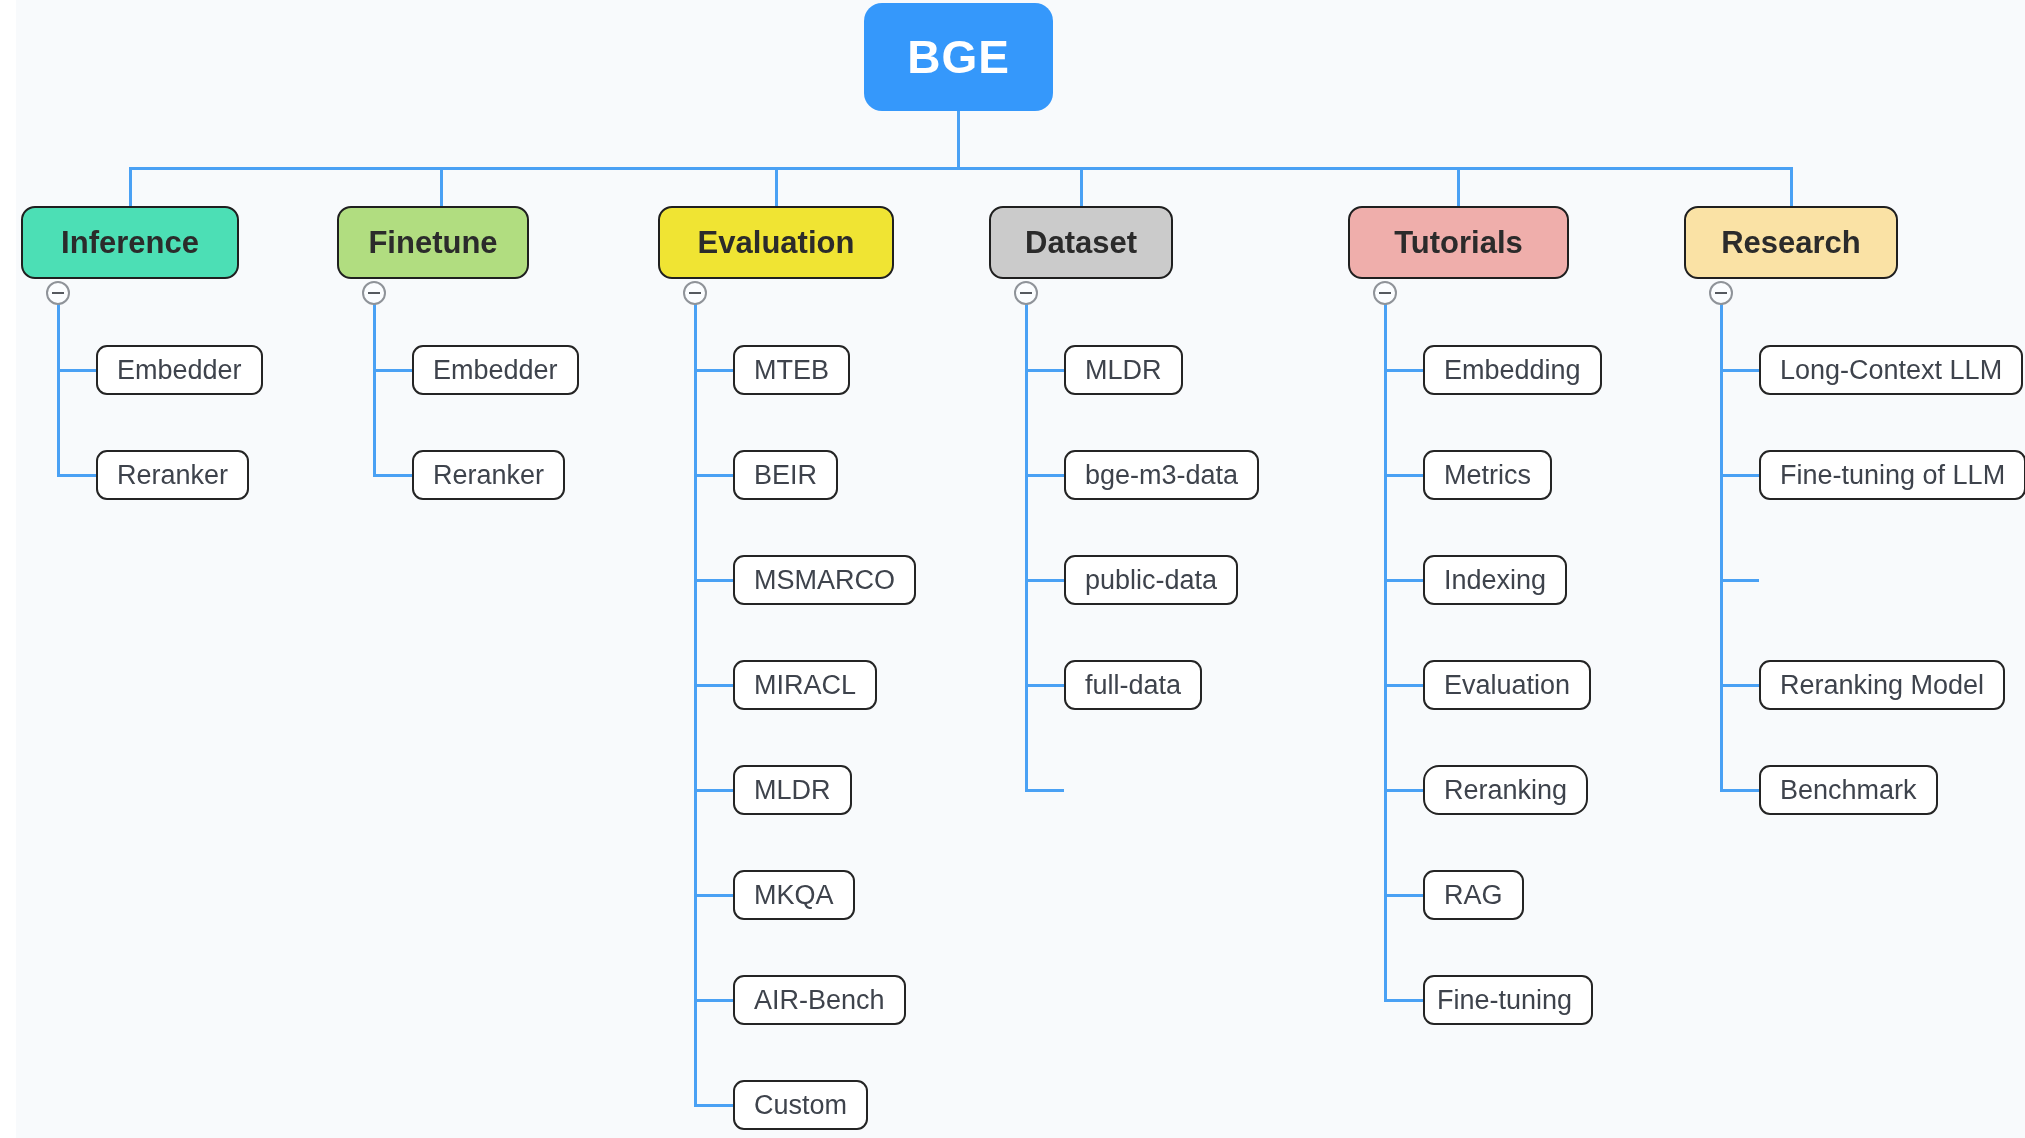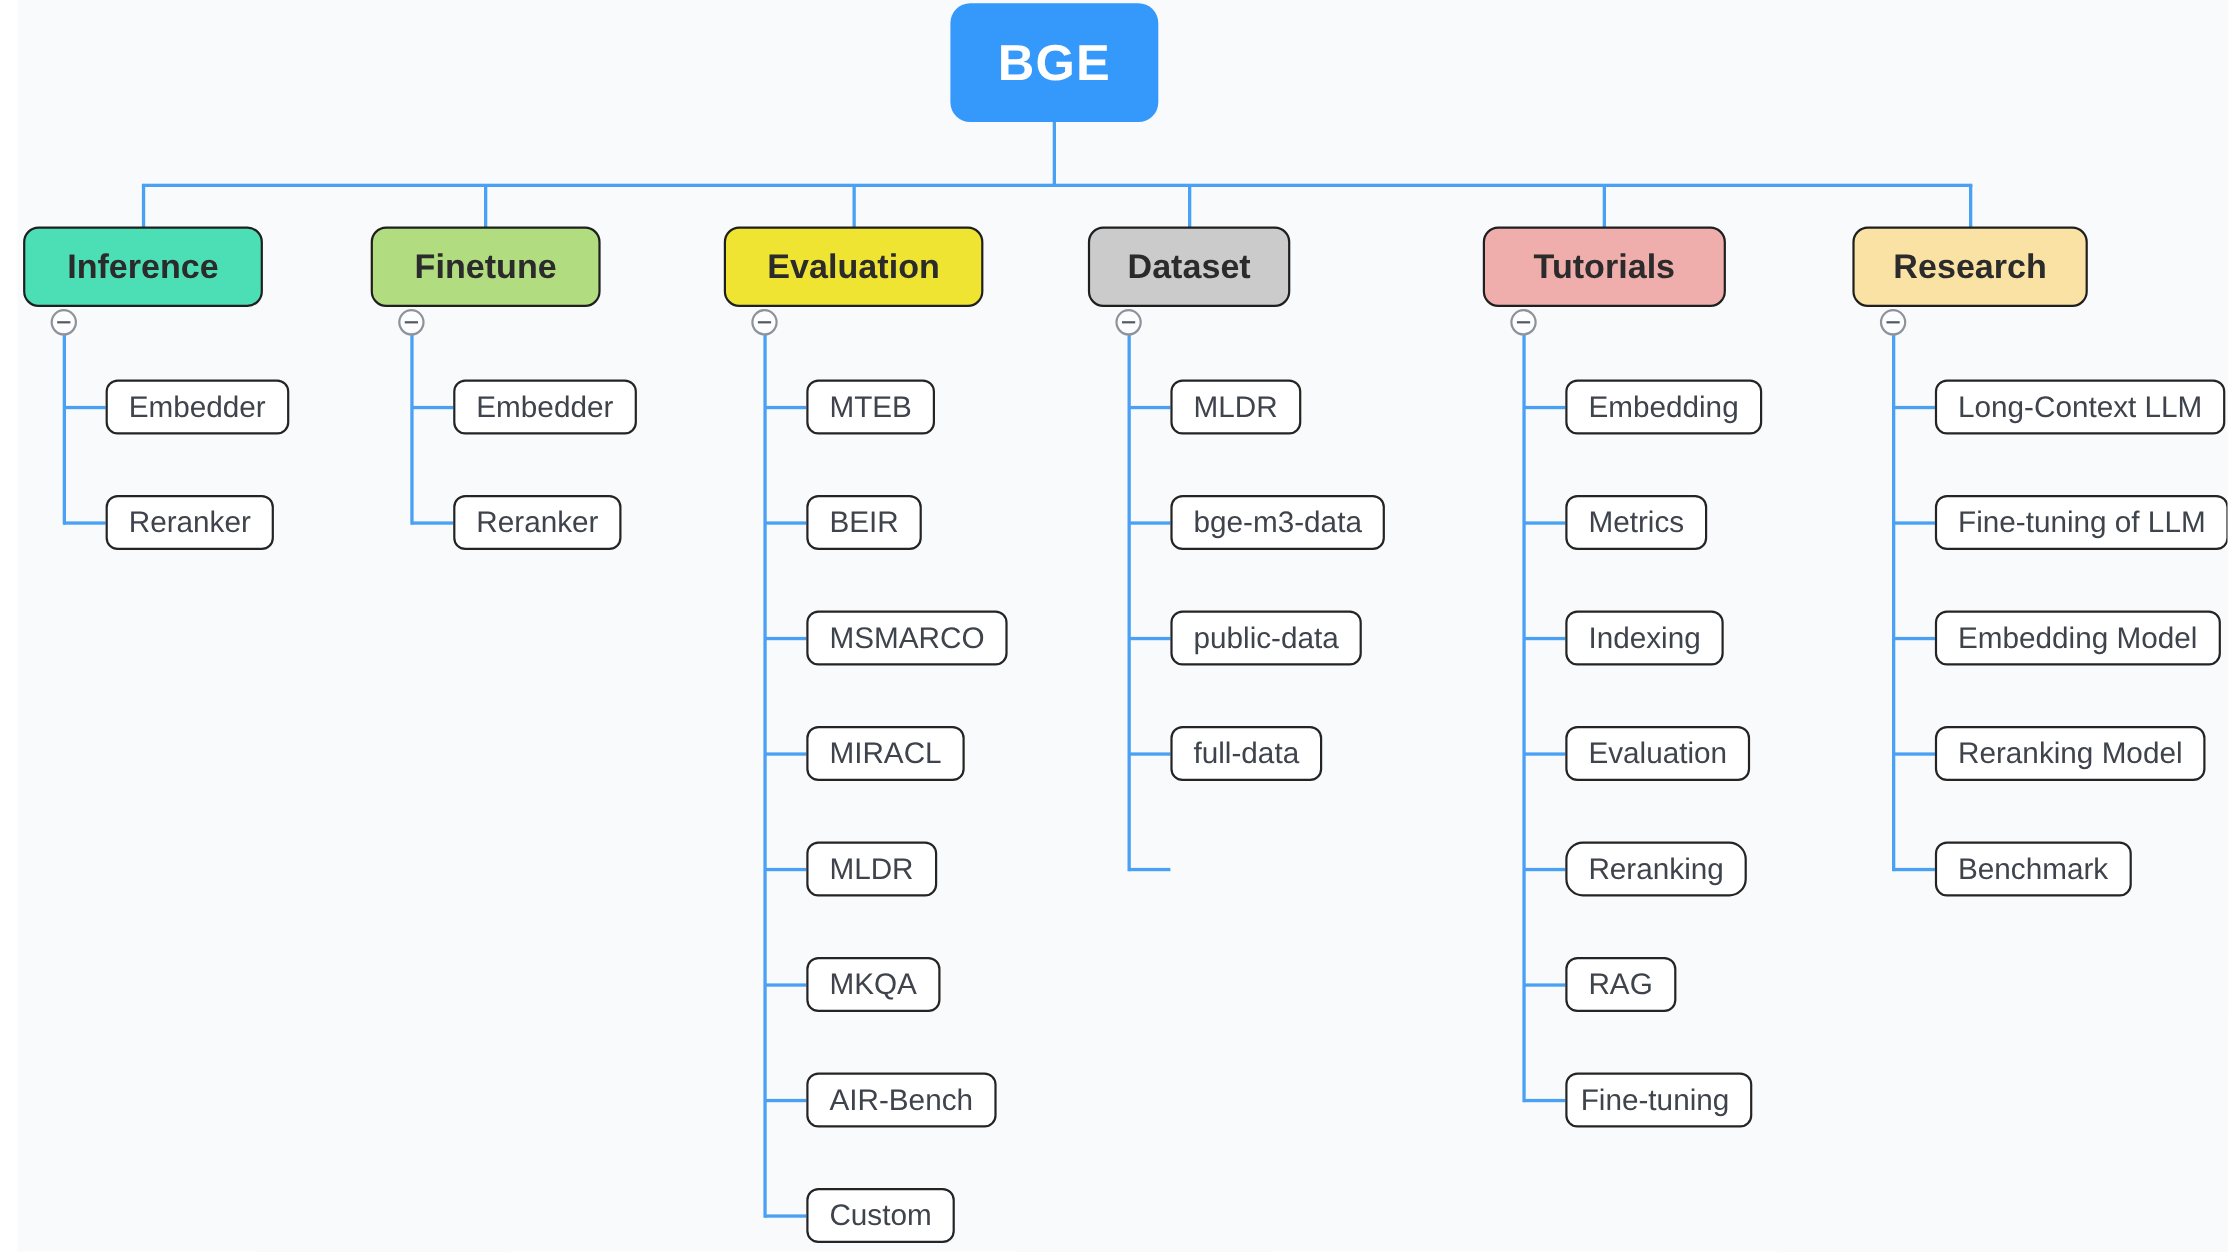--- a/index.html
+++ b/index.html
@@ -91,21 +91,21 @@
     <div class="line" style="left: 112.5px; top: 166.5px; width: 1664px; height: 3px;"></div>
     <div class="line" style="left: 112.5px; top: 168px; width: 3px; height: 40px;"></div>
     <div class="branch-node" style="left: 5px; width: 218px; background: rgb(76, 223, 181);">Inference</div>
     <div class="collapse" style="left: 30px; top: 281px;"></div>
     <div class="line" style="left: 40.5px; top: 304px; width: 3px; height: 172.5px;"></div>
     <div class="line" style="left: 42px; top: 368.5px; width: 38px; height: 3px;"></div>
     <div class="child-node" style="left: 80px; top: 345px;">Embedder</div>
     <div class="line" style="left: 42px; top: 473.5px; width: 38px; height: 3px;"></div>
     <div class="child-node" style="left: 80px; top: 450px;">Reranker</div>
     <div class="line" style="left: 424px; top: 168px; width: 3px; height: 40px;"></div>
-    <div class="branch-node" style="left: 321px; width: 209px; background: rgb(177, 221, 128);">Finetune</div>
+    <div class="branch-node" style="left: 321px; width: 192px; background: rgb(177, 221, 128);">Finetune</div>
     <div class="collapse" style="left: 346px; top: 281px;"></div>
     <div class="line" style="left: 356.5px; top: 304px; width: 3px; height: 172.5px;"></div>
     <div class="line" style="left: 358px; top: 368.5px; width: 38px; height: 3px;"></div>
     <div class="child-node" style="left: 396px; top: 345px;">Embedder</div>
     <div class="line" style="left: 358px; top: 473.5px; width: 38px; height: 3px;"></div>
     <div class="child-node" style="left: 396px; top: 450px;">Reranker</div>
     <div class="line" style="left: 758.5px; top: 168px; width: 3px; height: 40px;"></div>
     <div class="branch-node" style="left: 642px; width: 236px; background: rgb(240, 228, 51);">Evaluation</div>
     <div class="collapse" style="left: 667px; top: 281px;"></div>
     <div class="line" style="left: 677.5px; top: 304px; width: 3px; height: 802.5px;"></div>
@@ -158,18 +158,17 @@
     <div class="child-node" style="left: 1407px; top: 975px; padding-left: 12px;">Fine-tuning</div>
     <div class="line" style="left: 1773.5px; top: 168px; width: 3px; height: 40px;"></div>
     <div class="branch-node" style="left: 1668px; width: 214px; background: rgb(250, 226, 165);">Research</div>
     <div class="collapse" style="left: 1693px; top: 281px;"></div>
     <div class="line" style="left: 1703.5px; top: 304px; width: 3px; height: 487.5px;"></div>
     <div class="line" style="left: 1705px; top: 368.5px; width: 38px; height: 3px;"></div>
     <div class="child-node" style="left: 1743px; top: 345px;">Long-Context LLM</div>
     <div class="line" style="left: 1705px; top: 473.5px; width: 38px; height: 3px;"></div>
     <div class="child-node" style="left: 1743px; top: 450px;">Fine-tuning of LLM</div>
     <div class="line" style="left: 1705px; top: 578.5px; width: 38px; height: 3px;"></div>
-    <div class="child-node" style="left: 1743px; top: 555px;">Embedding Model</div>
     <div class="line" style="left: 1705px; top: 683.5px; width: 38px; height: 3px;"></div>
     <div class="child-node" style="left: 1743px; top: 660px; text-align: right;">Reranking Model</div>
     <div class="line" style="left: 1705px; top: 788.5px; width: 38px; height: 3px;"></div>
     <div class="child-node" style="left: 1743px; top: 765px;">Benchmark</div>
   </div>
 
 </body></html>

